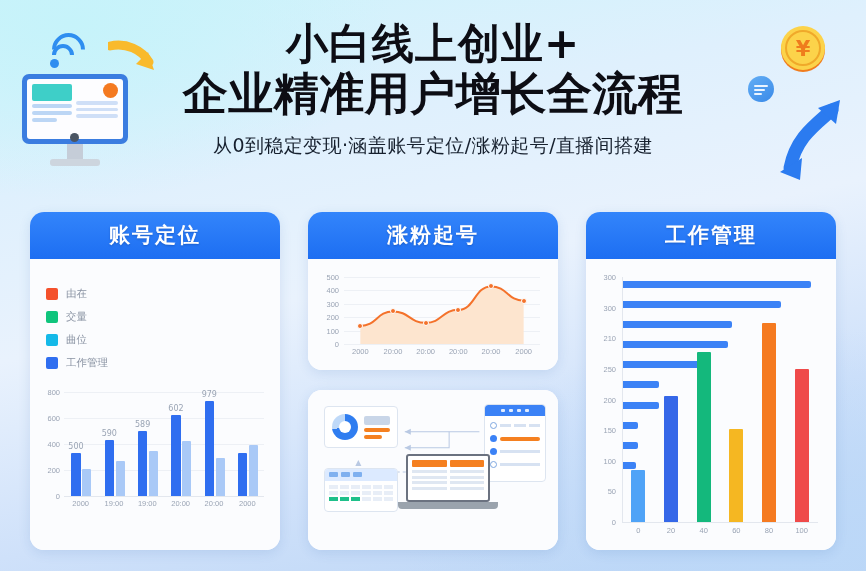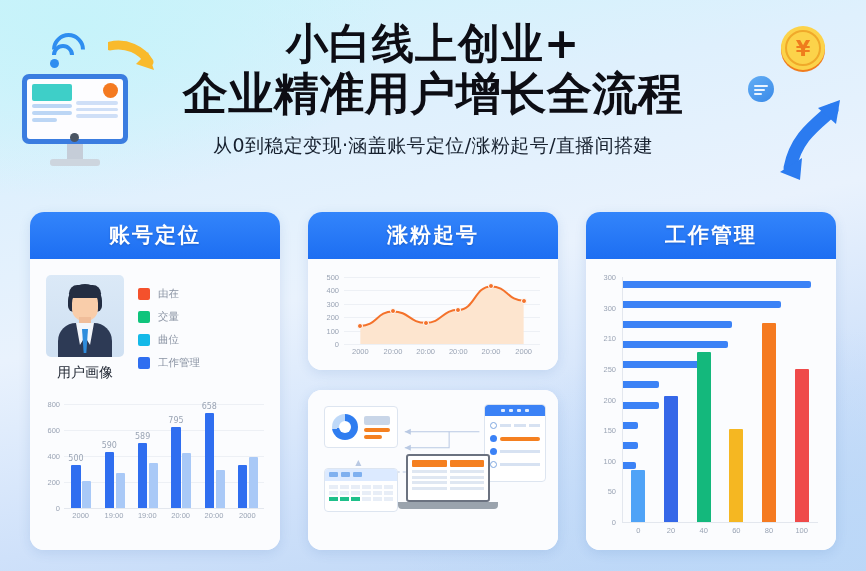--- a/index.html
+++ b/index.html
@@ -225,32 +225,20 @@
     <div class="subtitle">从0到稳定变现·涵盖账号定位/涨粉起号/直播间搭建</div>
   </div>
 </div>
 
 <div class="grid">
 
   <div class="card">
     <div class="card-head">账号定位</div>
     <div class="card-body">
       <div class="c1-top">
-        <div class="avatar-wrap">
-          <div class="avatar">
-            <div class="av-hair"></div>
-              <div class="av-face"></div>
-              <div class="av-fringe"></div>
-            <div class="av-neck"></div>
-              <div class="av-body"></div>
-            <div class="av-shirt"></div>
-              <div class="av-tie"></div>
-          </div>
-          <div class="avatar-cap">用户画像</div>
-        </div>
         <div class="legend">
           <div class="lg-item">
             <span class="lg-sw" style="background:#f4512c"></span>
             <span class="lg-tx">由在</span>
           </div>
           <div class="lg-item">
             <span class="lg-sw" style="background:#0fc47c"></span>
             <span class="lg-tx">交量</span>
           </div>
           <div class="lg-item">
@@ -281,25 +269,25 @@
           <div class="vbar" style="left: 64.6667px; bottom: 16px; width: 9.33333px; height: 55.9px; background: rgb(47, 110, 240);"></div>
           <div class="vbar" style="left: 75.5px; bottom: 16px; width: 9.33333px; height: 35.1px; background: rgb(169, 201, 247);"></div>
           <div class="vlabel" style="left: 69.3333px; top: 53.1px;">590</div>
           <div class="xlab" style="left: 74px; top: 123px;">19:00</div>
           <div class="vbar" style="left: 98px; bottom: 16px; width: 9.33333px; height: 65px; background: rgb(47, 110, 240);"></div>
           <div class="vbar" style="left: 108.833px; bottom: 16px; width: 9.33333px; height: 45.5px; background: rgb(169, 201, 247);"></div>
           <div class="vlabel" style="left: 102.667px; top: 44px;">589</div>
           <div class="xlab" style="left: 107.333px; top: 123px;">19:00</div>
           <div class="vbar" style="left: 131.333px; bottom: 16px; width: 9.33333px; height: 80.6px; background: rgb(47, 110, 240);"></div>
           <div class="vbar" style="left: 142.167px; bottom: 16px; width: 9.33333px; height: 54.6px; background: rgb(169, 201, 247);"></div>
-          <div class="vlabel" style="left: 136px; top: 28.4px;">795</div>
+          <div class="vlabel" style="left: 136px; top: 28.4px;">602</div>
           <div class="xlab" style="left: 140.667px; top: 123px;">20:00</div>
           <div class="vbar" style="left: 164.667px; bottom: 16px; width: 9.33333px; height: 94.9px; background: rgb(47, 110, 240);"></div>
           <div class="vbar" style="left: 175.5px; bottom: 16px; width: 9.33333px; height: 37.7px; background: rgb(169, 201, 247);"></div>
-          <div class="vlabel" style="left: 169.333px; top: 14.1px;">658</div>
+          <div class="vlabel" style="left: 169.333px; top: 14.1px;">979</div>
           <div class="xlab" style="left: 174px; top: 123px;">20:00</div>
           <div class="vbar" style="left: 198px; bottom: 16px; width: 9.33333px; height: 42.9px; background: rgb(47, 110, 240);"></div>
           <div class="vbar" style="left: 208.833px; bottom: 16px; width: 9.33333px; height: 50.7px; background: rgb(169, 201, 247);"></div>
           <div class="xlab" style="left: 207.333px; top: 123px;">2000</div>
           <div class="axis-h" style="left: 24px; top: 120px; width: 200px;"></div>
         </div>
     </div>
   </div>
 
   <div class="col-mid">

